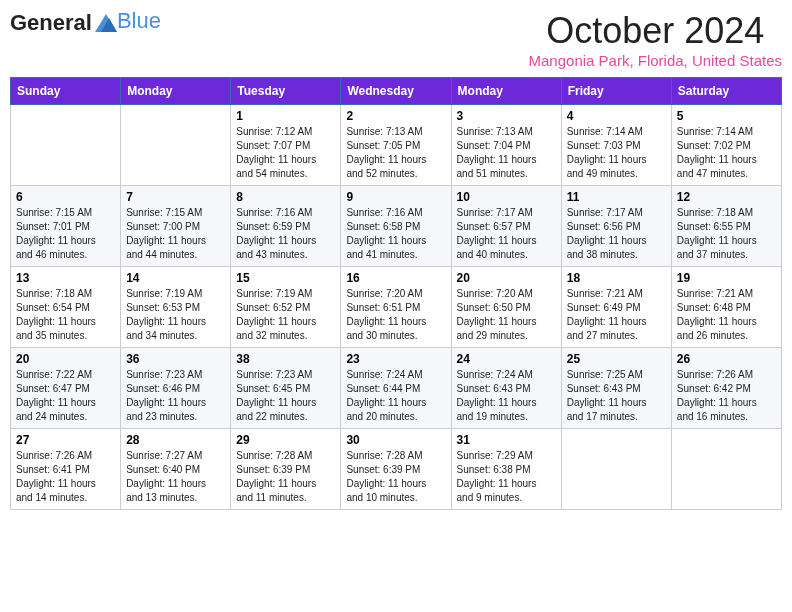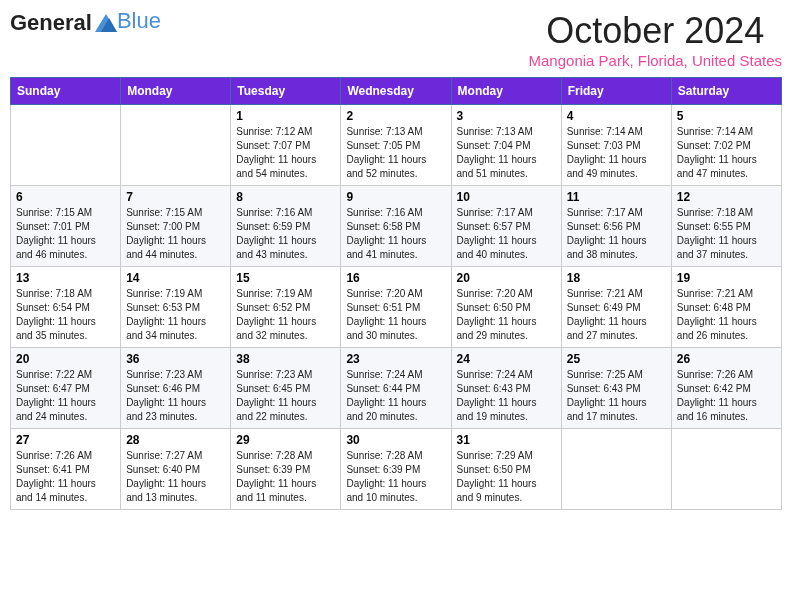--- a/index.html
+++ b/index.html
@@ -293,20 +293,20 @@
         </td>
         <td>
           <span class="day-num">30</span>
           <div class="day-info" style="white-space: pre-line;">Sunrise: 7:28 AM
 Sunset: 6:39 PM
 Daylight: 11 hours and 10 minutes.</div>
         </td>
         <td>
           <span class="day-num">31</span>
           <div class="day-info" style="white-space: pre-line;">Sunrise: 7:29 AM
-Sunset: 6:50 PM
+Sunset: 6:38 PM
 Daylight: 11 hours and 9 minutes.</div>
         </td>
         <td class="empty-cell"></td>
         <td class="empty-cell"></td>
       </tr>
     </tbody>
 </table>
 
 </body></html>

